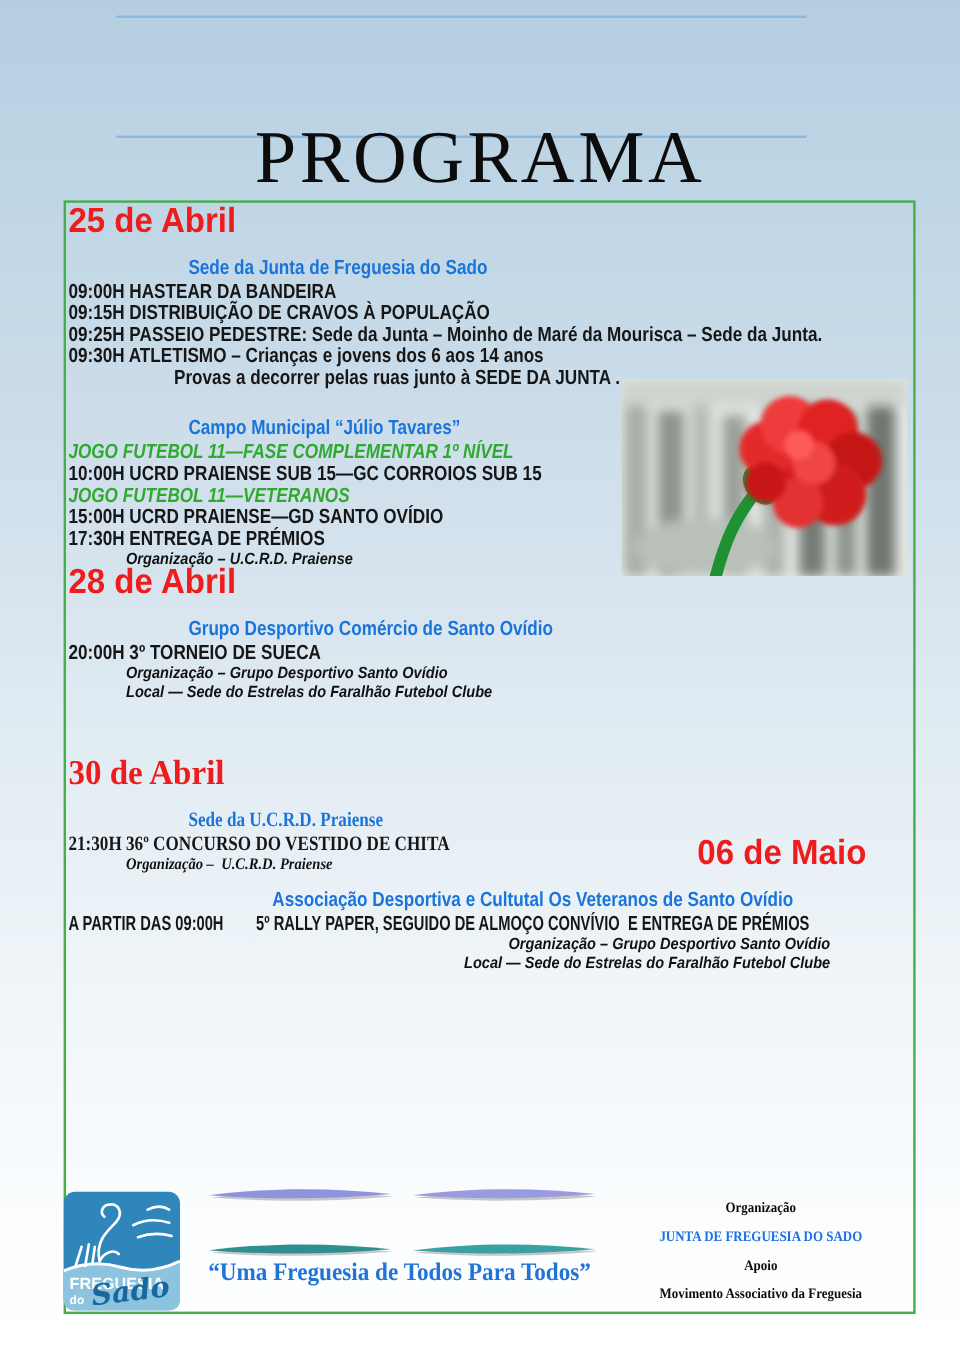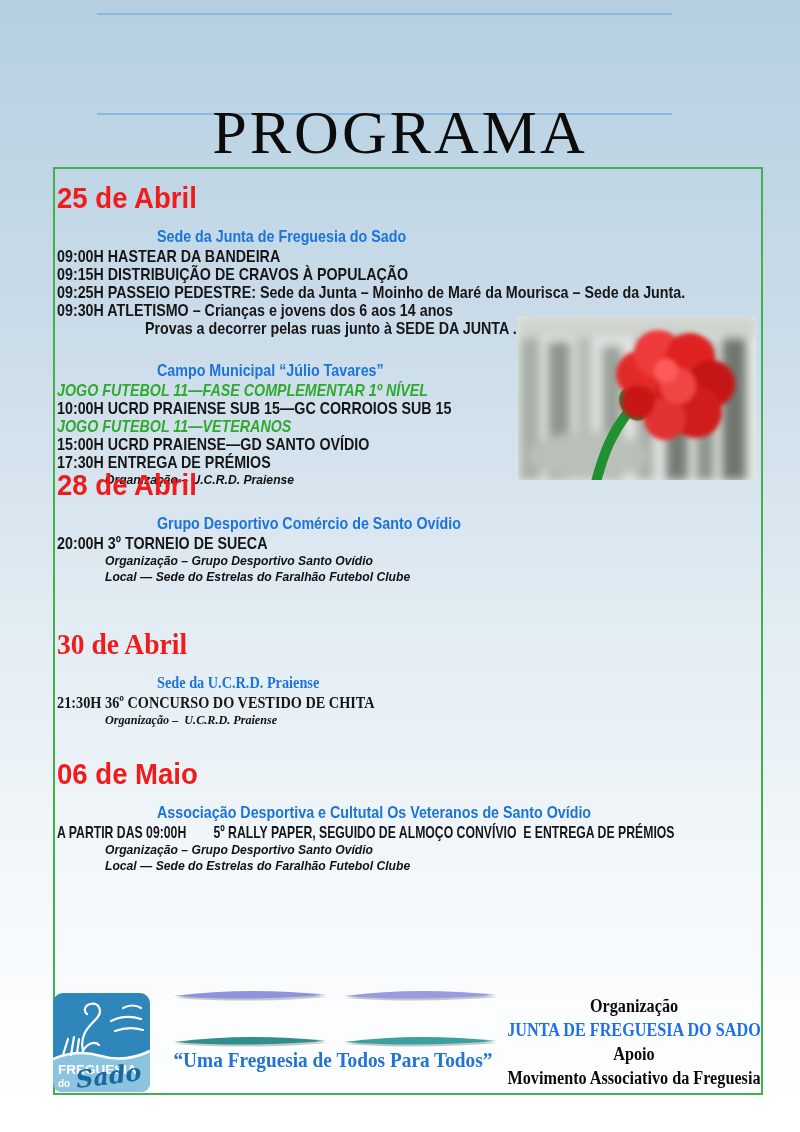--- a/index.html
+++ b/index.html
@@ -47,39 +47,39 @@
   .carnation{position:absolute;left:518px;top:316px;}
   .logo{position:absolute;left:53px;top:993px;}
   .swoosh{position:absolute;}
   .motto{
     position:absolute;left:160px;top:1048px;width:336px;text-align:center;
     font-family:"Liberation Serif",serif;font-weight:bold;font-size:21px;
     color:#2173d8;transform:scaleX(.92);transform-origin:50% 50%;white-space:nowrap;
   }
   .org-block{
     position:absolute;left:486px;top:994px;width:296px;text-align:center;
-    font-family:"Liberation Serif",serif;font-weight:bold;font-size:18px;line-height:24px;
+    font-family:"Liberation Serif",serif;font-weight:bold;font-size:12px;line-height:24px;
   }
   .org-line{color:#0b0b0b;transform:scaleX(.9);transform-origin:50% 50%;white-space:nowrap;}
   .org-line.blue{color:#1e6fe8;}
 </style>
 </head>
 <body>
 
 <div class="page">
 
   <div class="thin-line" style="top:13px"></div>
   <div class="thin-line" style="top:113px"></div>
 
   <h1 class="title">PROGRAMA</h1>
 
   <div class="content-box"></div>
 
   <div id="sections">
-      <div class="section" style="top: 181px;">
+      <div class="section" style="top: 167px;">
         <h2 class="date-heading">25 de Abril</h2>
         <div class="block">
           <div class="venue">Sede da Junta de Freguesia do Sado</div>
           <div class="ln">09:00H HASTEAR DA BANDEIRA</div>
           <div class="ln">09:15H DISTRIBUIÇÃO DE CRAVOS À POPULAÇÃO</div>
           <div class="ln">09:25H PASSEIO PEDESTRE: Sede da Junta – Moinho de Maré da Mourisca – Sede da Junta.</div>
           <div class="ln">09:30H ATLETISMO – Crianças e jovens dos 6 aos 14 anos</div>
           <div class="ln ind">Provas a decorrer pelas ruas junto à SEDE DA JUNTA .</div>
         </div>
         <div class="block">
@@ -102,21 +102,21 @@
         </div>
       </div>
       <div class="section" style="top: 627px; font-family: Liberation Serif, serif;">
         <h2 class="date-heading">30 de Abril</h2>
         <div class="block">
           <div class="venue">Sede da U.C.R.D. Praiense</div>
           <div class="ln">21:30H 36º CONCURSO DO VESTIDO DE CHITA</div>
           <div class="ln org">Organização –  U.C.R.D. Praiense</div>
         </div>
       </div>
-      <div class="section" style="top: 757px;">
+      <div class="section" style="top: 694px; text-align: right;">
         <h2 class="date-heading">06 de Maio</h2>
         <div class="block">
           <div class="venue">Associação Desportiva e Cultutal Os Veteranos de Santo Ovídio</div>
           <div class="ln rally">A PARTIR DAS 09:00H        5º RALLY PAPER, SEGUIDO DE ALMOÇO CONVÍVIO  E ENTREGA DE PRÉMIOS</div>
           <div class="ln org">Organização – Grupo Desportivo Santo Ovídio</div>
           <div class="ln org">Local — Sede do Estrelas do Faralhão Futebol Clube</div>
         </div>
       </div>
     </div>
 

